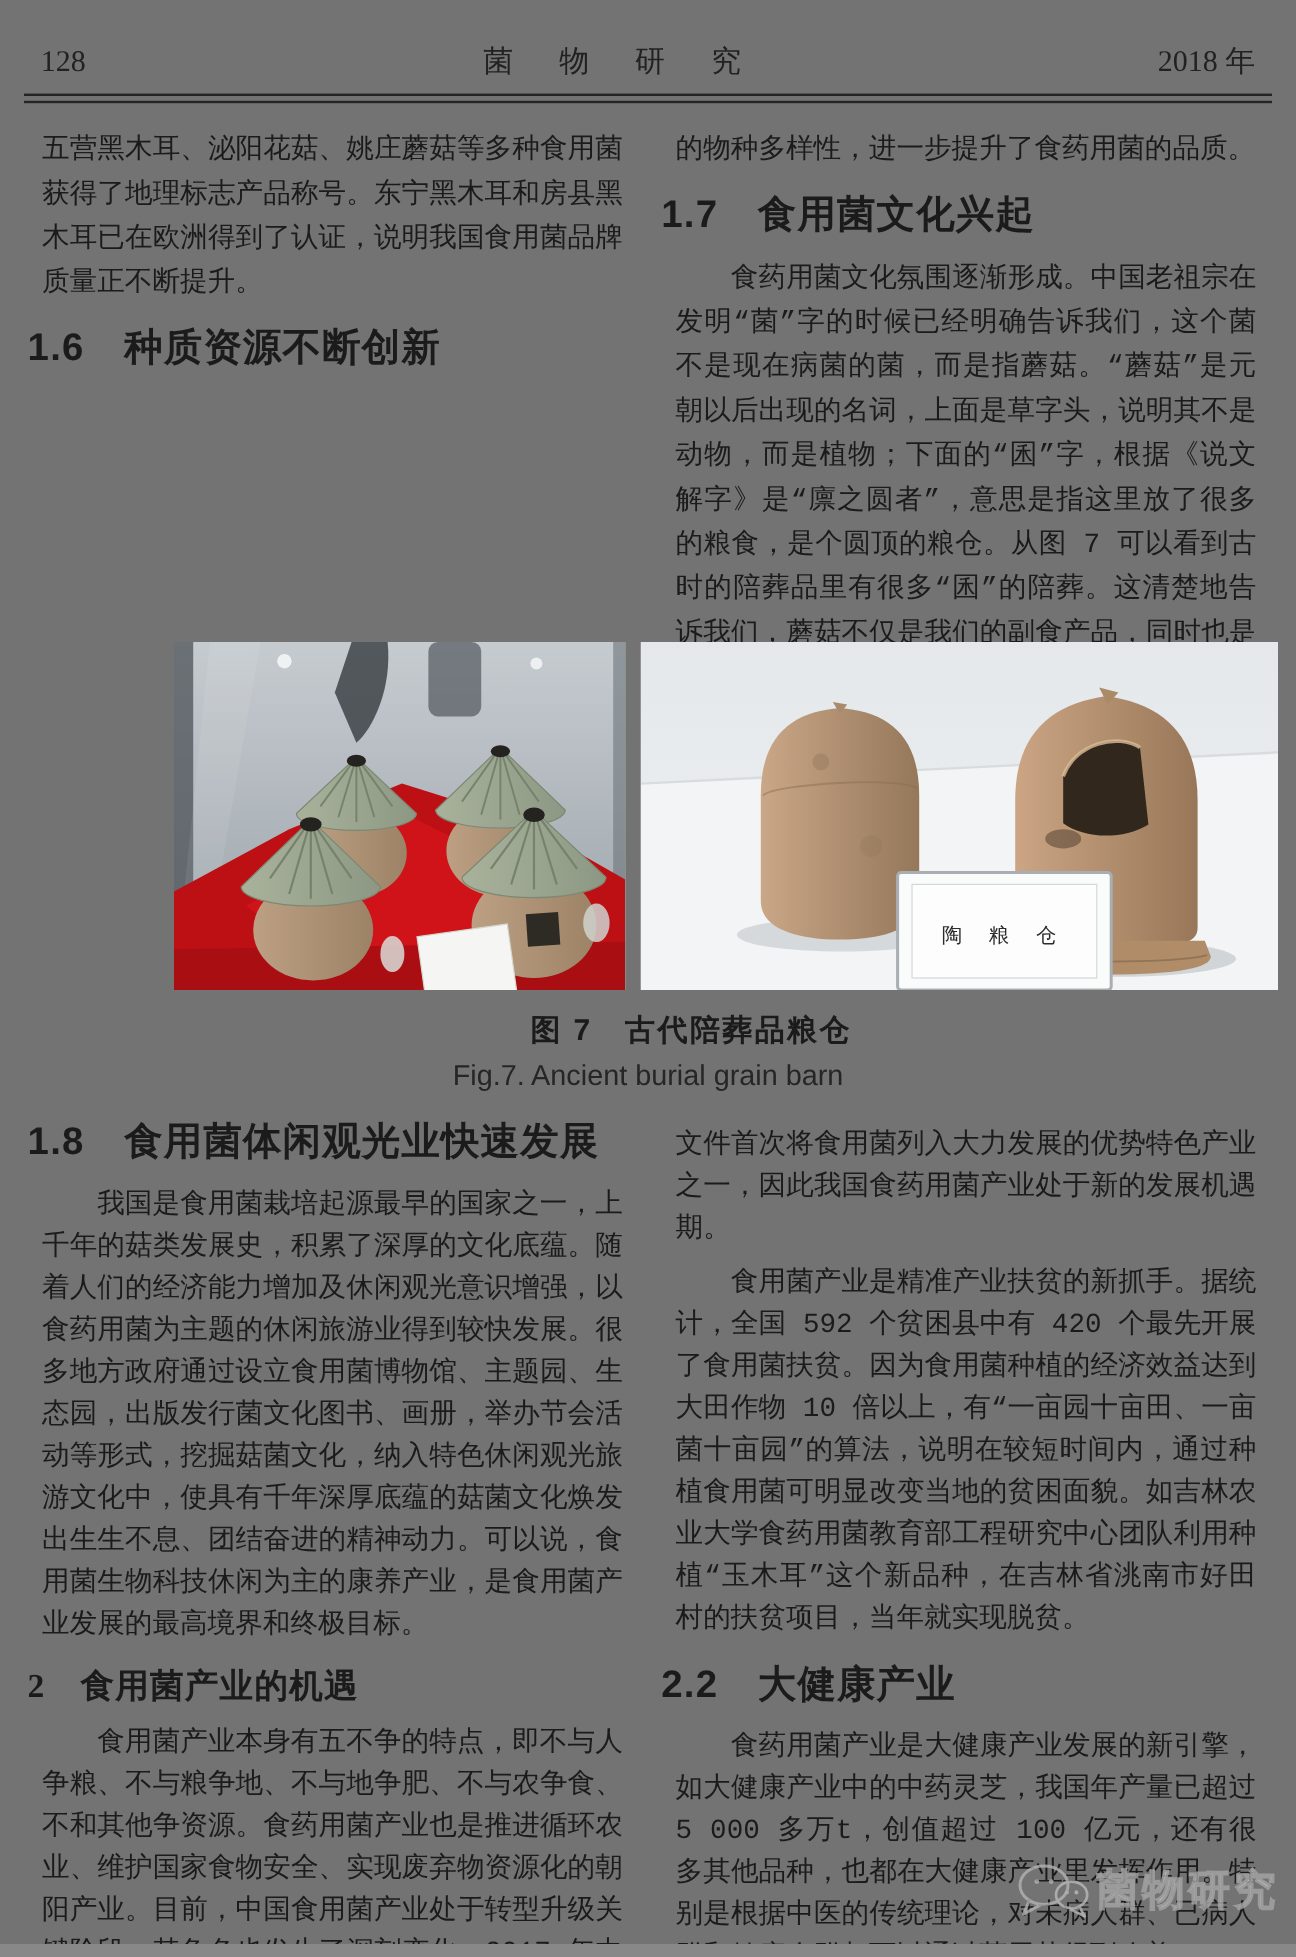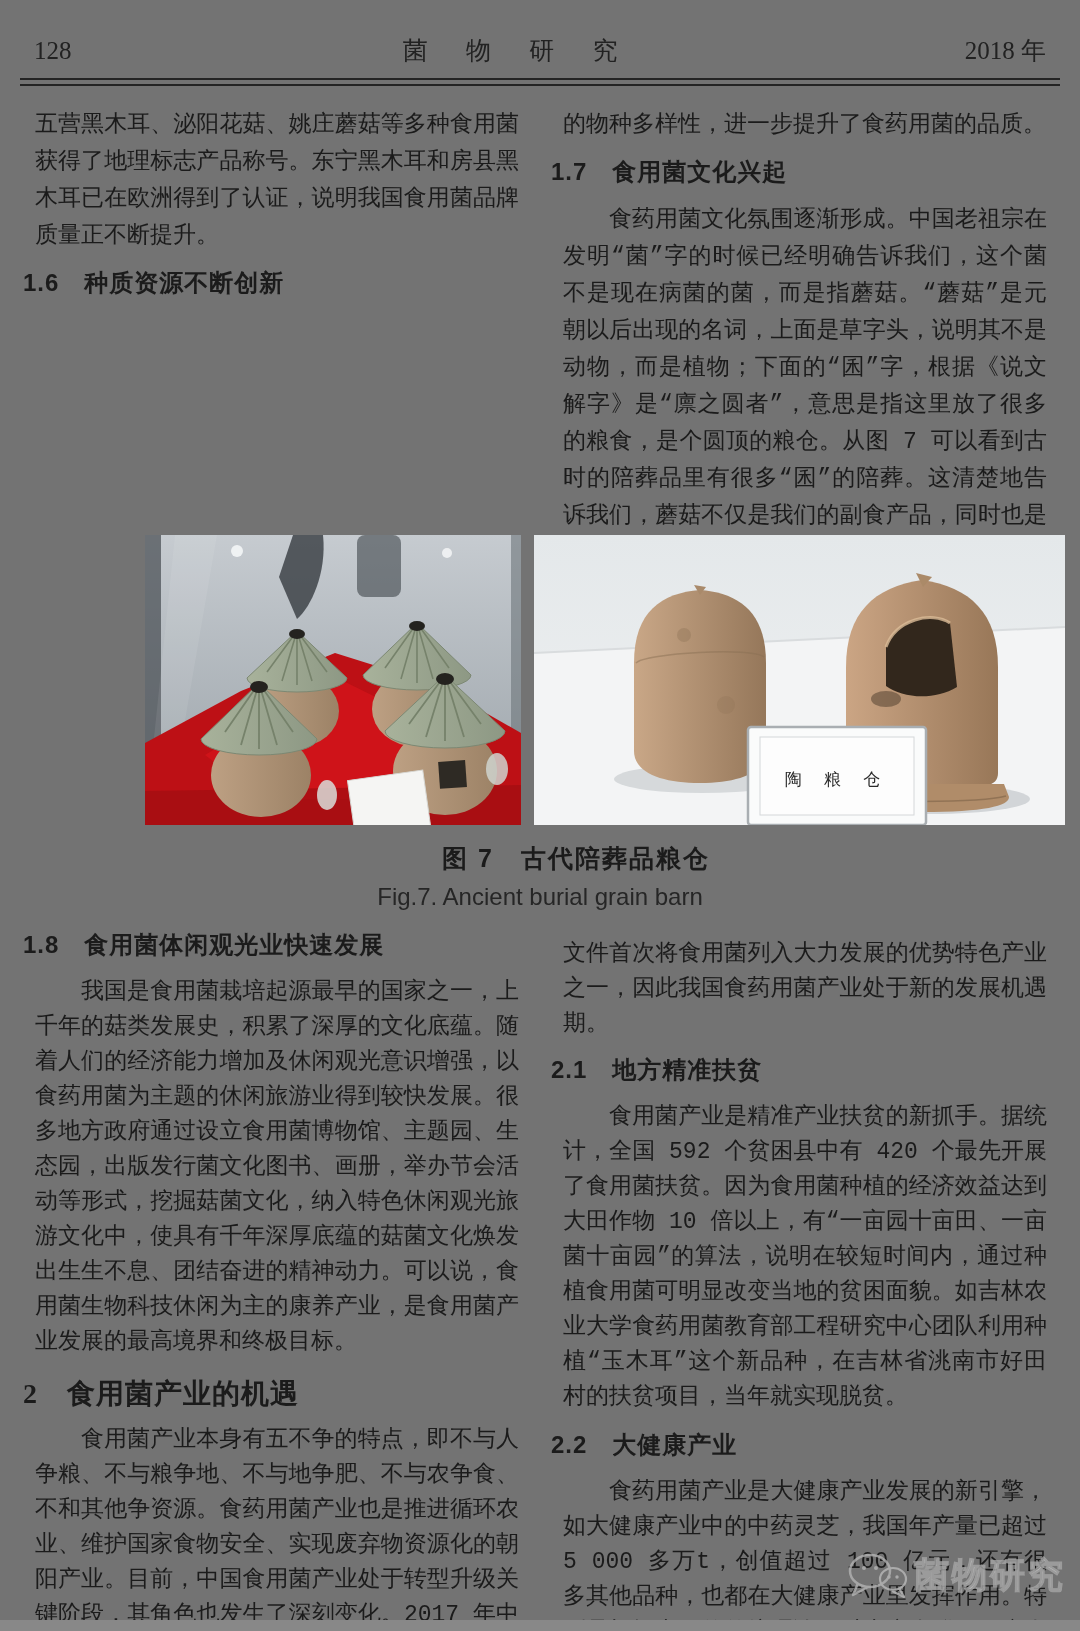--- a/index.html
+++ b/index.html
@@ -12,21 +12,21 @@
   .rule{position:absolute;top:78px;left:20px;right:20px;height:4px;
         border-top:2.5px solid #242424;border-bottom:2px solid #242424;}
   
   .col{position:absolute;width:508px;text-align:justify;font-size:23px;line-height:37px;}
   .top-left{top:93px;left:23px;}
   .top-right{top:93px;left:551px;}
   .bot-left{top:923px;left:23px;line-height:35px;}
   .bot-right{top:923px;left:551px;line-height:35px;}
   .col p{margin:12px;}
   .ind{text-indent:2em;font-family:Liberation Mono, monospace;}
-  h3{font-family:"Liberation Sans","DejaVu Sans",sans-serif;font-size:24px;font-weight:bold;
+  h3{font-family:"Liberation Sans","DejaVu Sans",sans-serif;font-size:32px;font-weight:bold;
      margin:4px 0 3px;line-height:1.5;letter-spacing:1px;}
   h2{font-family:Liberation Serif, serif;font-size:28px;font-weight:bold;
      margin:16px 0 12px;letter-spacing:1px;}
   
   .photo{position:absolute;top:535px;background:#fff;line-height:0;}
   .photo.pleft{left:145px;width:376px;height:290px;}
   .photo.pright{left:534px;width:531px;height:290px;}
   .cap-cn{position:absolute;top:842px;left:0;width:100%;text-align:center;
           font-family:"Liberation Sans","DejaVu Sans",sans-serif;font-size:25px;font-weight:bold;letter-spacing:2px;padding-left:36px;}
   .cap-en{position:absolute;top:883px;left:0;width:100%;text-align:center;
@@ -177,21 +177,20 @@
 
   <section class="col bot-left">
     <h3>1.8　食用菌体闲观光业快速发展</h3>
     <p class="ind">我国是食用菌栽培起源最早的国家之一，上千年的菇类发展史，积累了深厚的文化底蕴。随着人们的经济能力增加及休闲观光意识增强，以食药用菌为主题的休闲旅游业得到较快发展。很多地方政府通过设立食用菌博物馆、主题园、生态园，出版发行菌文化图书、画册，举办节会活动等形式，挖掘菇菌文化，纳入特色休闲观光旅游文化中，使具有千年深厚底蕴的菇菌文化焕发出生生不息、团结奋进的精神动力。可以说，食用菌生物科技休闲为主的康养产业，是食用菌产业发展的最高境界和终极目标。</p>
     <h2>2　食用菌产业的机遇</h2>
     <p class="ind">食用菌产业本身有五不争的特点，即不与人争粮、不与粮争地、不与地争肥、不与农争食、不和其他争资源。食药用菌产业也是推进循环农业、维护国家食物安全、实现废弃物资源化的朝阳产业。目前，中国食用菌产业处于转型升级关键阶段，其角色也发生了深刻变化。2017 年中央一号</p>
   </section>
 
   <section class="col bot-right">
     <p class="noind">文件首次将食用菌列入大力发展的优势特色产业之一，因此我国食药用菌产业处于新的发展机遇期。</p>
-    <h3>2.1　地方精准扶贫</h3>
     <p class="ind">食用菌产业是精准产业扶贫的新抓手。据统计，全国 592 个贫困县中有 420 个最先开展了食用菌扶贫。因为食用菌种植的经济效益达到大田作物 10 倍以上，有“一亩园十亩田、一亩菌十亩园”的算法，说明在较短时间内，通过种植食用菌可明显改变当地的贫困面貌。如吉林农业大学食药用菌教育部工程研究中心团队利用种植“玉木耳”这个新品种，在吉林省洮南市好田村的扶贫项目，当年就实现脱贫。</p>
     <h3>2.2　大健康产业</h3>
     <p class="ind">食药用菌产业是大健康产业发展的新引擎，如大健康产业中的中药灵芝，我国年产量已超过 5 000 多万t，创值超过 100 亿元，还有很多其他品种，也都在大健康产业里发挥作用。特别是根据中医的传统理论，对未病人群、已病人群和健康人群都可以通过药用菌得到改善。</p>
   </section>
 
   <div class="watermark">
     <svg width="64" height="50" viewBox="0 0 64 50">
       <ellipse cx="24" cy="21" rx="20" ry="16" fill="none" stroke="#b3b3b3" stroke-width="2.5"></ellipse>
       <path d="M12,33 L7,45 L22,37" fill="none" stroke="#b3b3b3" stroke-width="2.5" stroke-linejoin="round"></path>
       <circle cx="18" cy="18" r="2" fill="#b3b3b3"></circle>

